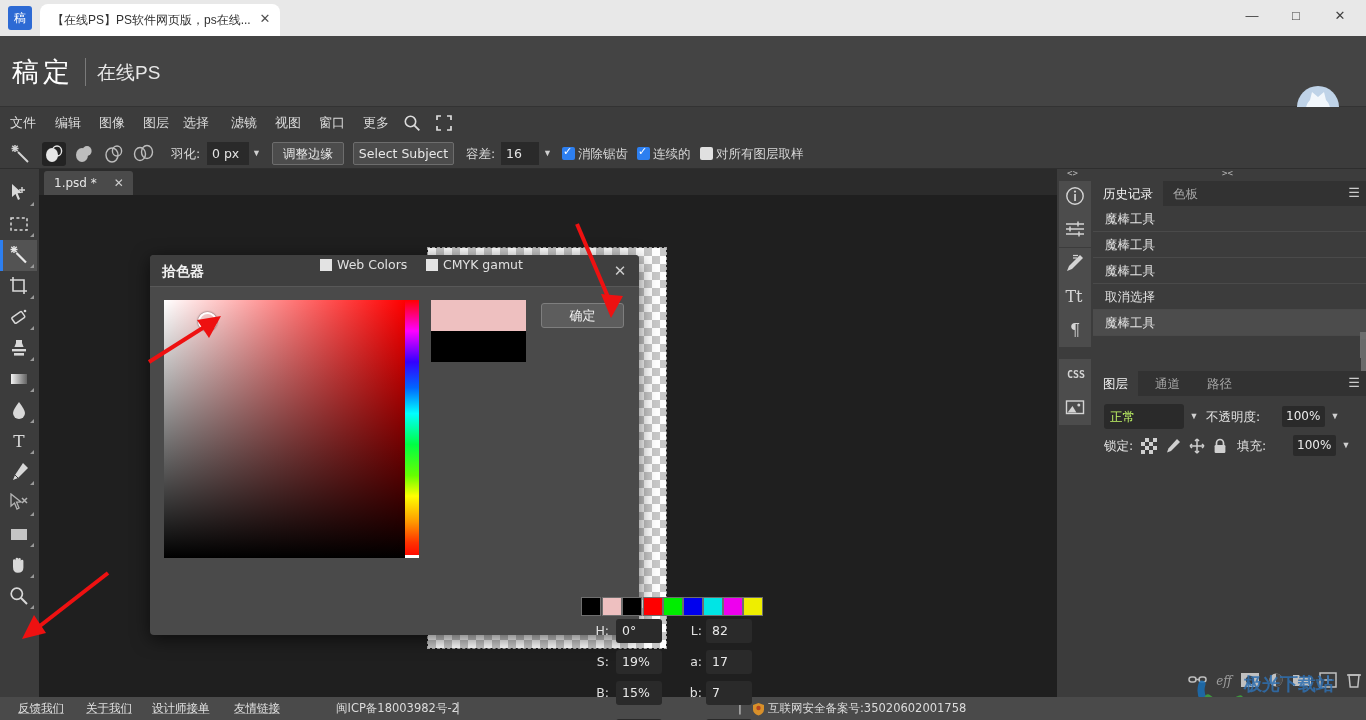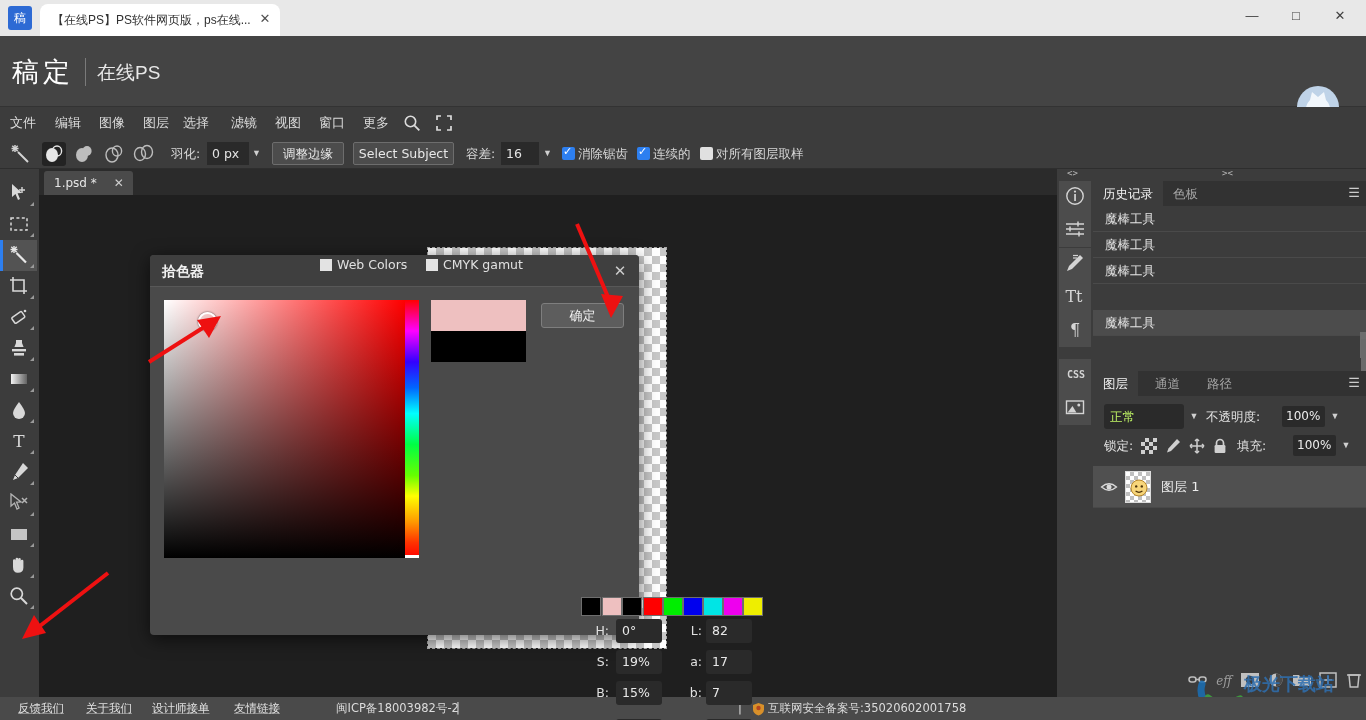--- a/index.html
+++ b/index.html
@@ -792,20 +792,23 @@
     </div>
     <div class="hist-row" style="top:25px">
       <div class="hist-label">魔棒工具</div>
     </div>
     <div class="hist-row" style="top:51px">
       <div class="hist-label">魔棒工具</div>
     </div>
     <div class="hist-row" style="top:77px">
       <div class="hist-label">魔棒工具</div>
     </div>
+    <div class="hist-row" style="top:103px">
+      <div class="hist-label">取消选择</div>
+    </div>
     <div class="hist-row cur" style="top:129px">
       <div class="hist-label">魔棒工具</div>
     </div>
     <div id="hist-scroll"></div>
   </div>
 
   <div class="panel" id="layers-panel">
     <div class="panel-tabs">
       <div class="ptab active" style="left:0">图层</div>
       <div class="ptab" style="left:52px">通道</div>
@@ -850,37 +853,20 @@
     <div class="lock-icon" style="left:119px">
       <svg width="16" height="16" viewBox="0 0 16 16" fill="#d0d0d0">
           <path d="M4.5 7 V5 a3.5 3.5 0 0 1 7 0 V7" fill="none" stroke="#d0d0d0" stroke-width="1.7"></path>
           <rect x="2.6" y="7" width="10.8" height="8" rx="1.2"></rect>
         </svg>
     </div>
     <div id="fill-label">填充:</div>
     <div id="fill-input">100%</div>
     <div id="fill-caret">▼</div>
 
-    <div class="layer-row sel" style="top:95px">
-      <div class="eye-box">
-        <svg width="18" height="18" viewBox="0 0 18 18">
-            <path d="M1.5 9 Q9 2.5 16.5 9 Q9 15.5 1.5 9 Z" fill="none" stroke="#dadada" stroke-width="1.3"></path>
-            <circle cx="9" cy="9" r="2.5" fill="#dadada"></circle>
-          </svg>
-      </div>
-      <div class="layer-thumb transparent">
-        <svg width="20" height="20" viewBox="0 0 20 20">
-            <circle cx="10" cy="10" r="8" fill="#f7d57a" stroke="#b8872a" stroke-width="1"></circle>
-            <circle cx="7.2" cy="8.4" r="1.2" fill="#4a3008"></circle>
-            <circle cx="12.8" cy="8.4" r="1.2" fill="#4a3008"></circle>
-            <path d="M6.6 13 Q10 15.6 13.4 13" stroke="#4a3008" stroke-width="1.2" fill="none"></path>
-          </svg>
-      </div>
-      <div class="layer-name">图层 1</div>
-    </div>
   </div>
 
   <div id="right-scroll"></div>
 </div>
 
 <div id="bottom-icons">
   <div class="bicon" style="left:0">
     <svg width="20" height="16" viewBox="0 0 20 16">
         <g fill="none" stroke="#bdbdbd" stroke-width="1.5">
           <rect x="1" y="5" width="7" height="5" rx="2.5"></rect>

